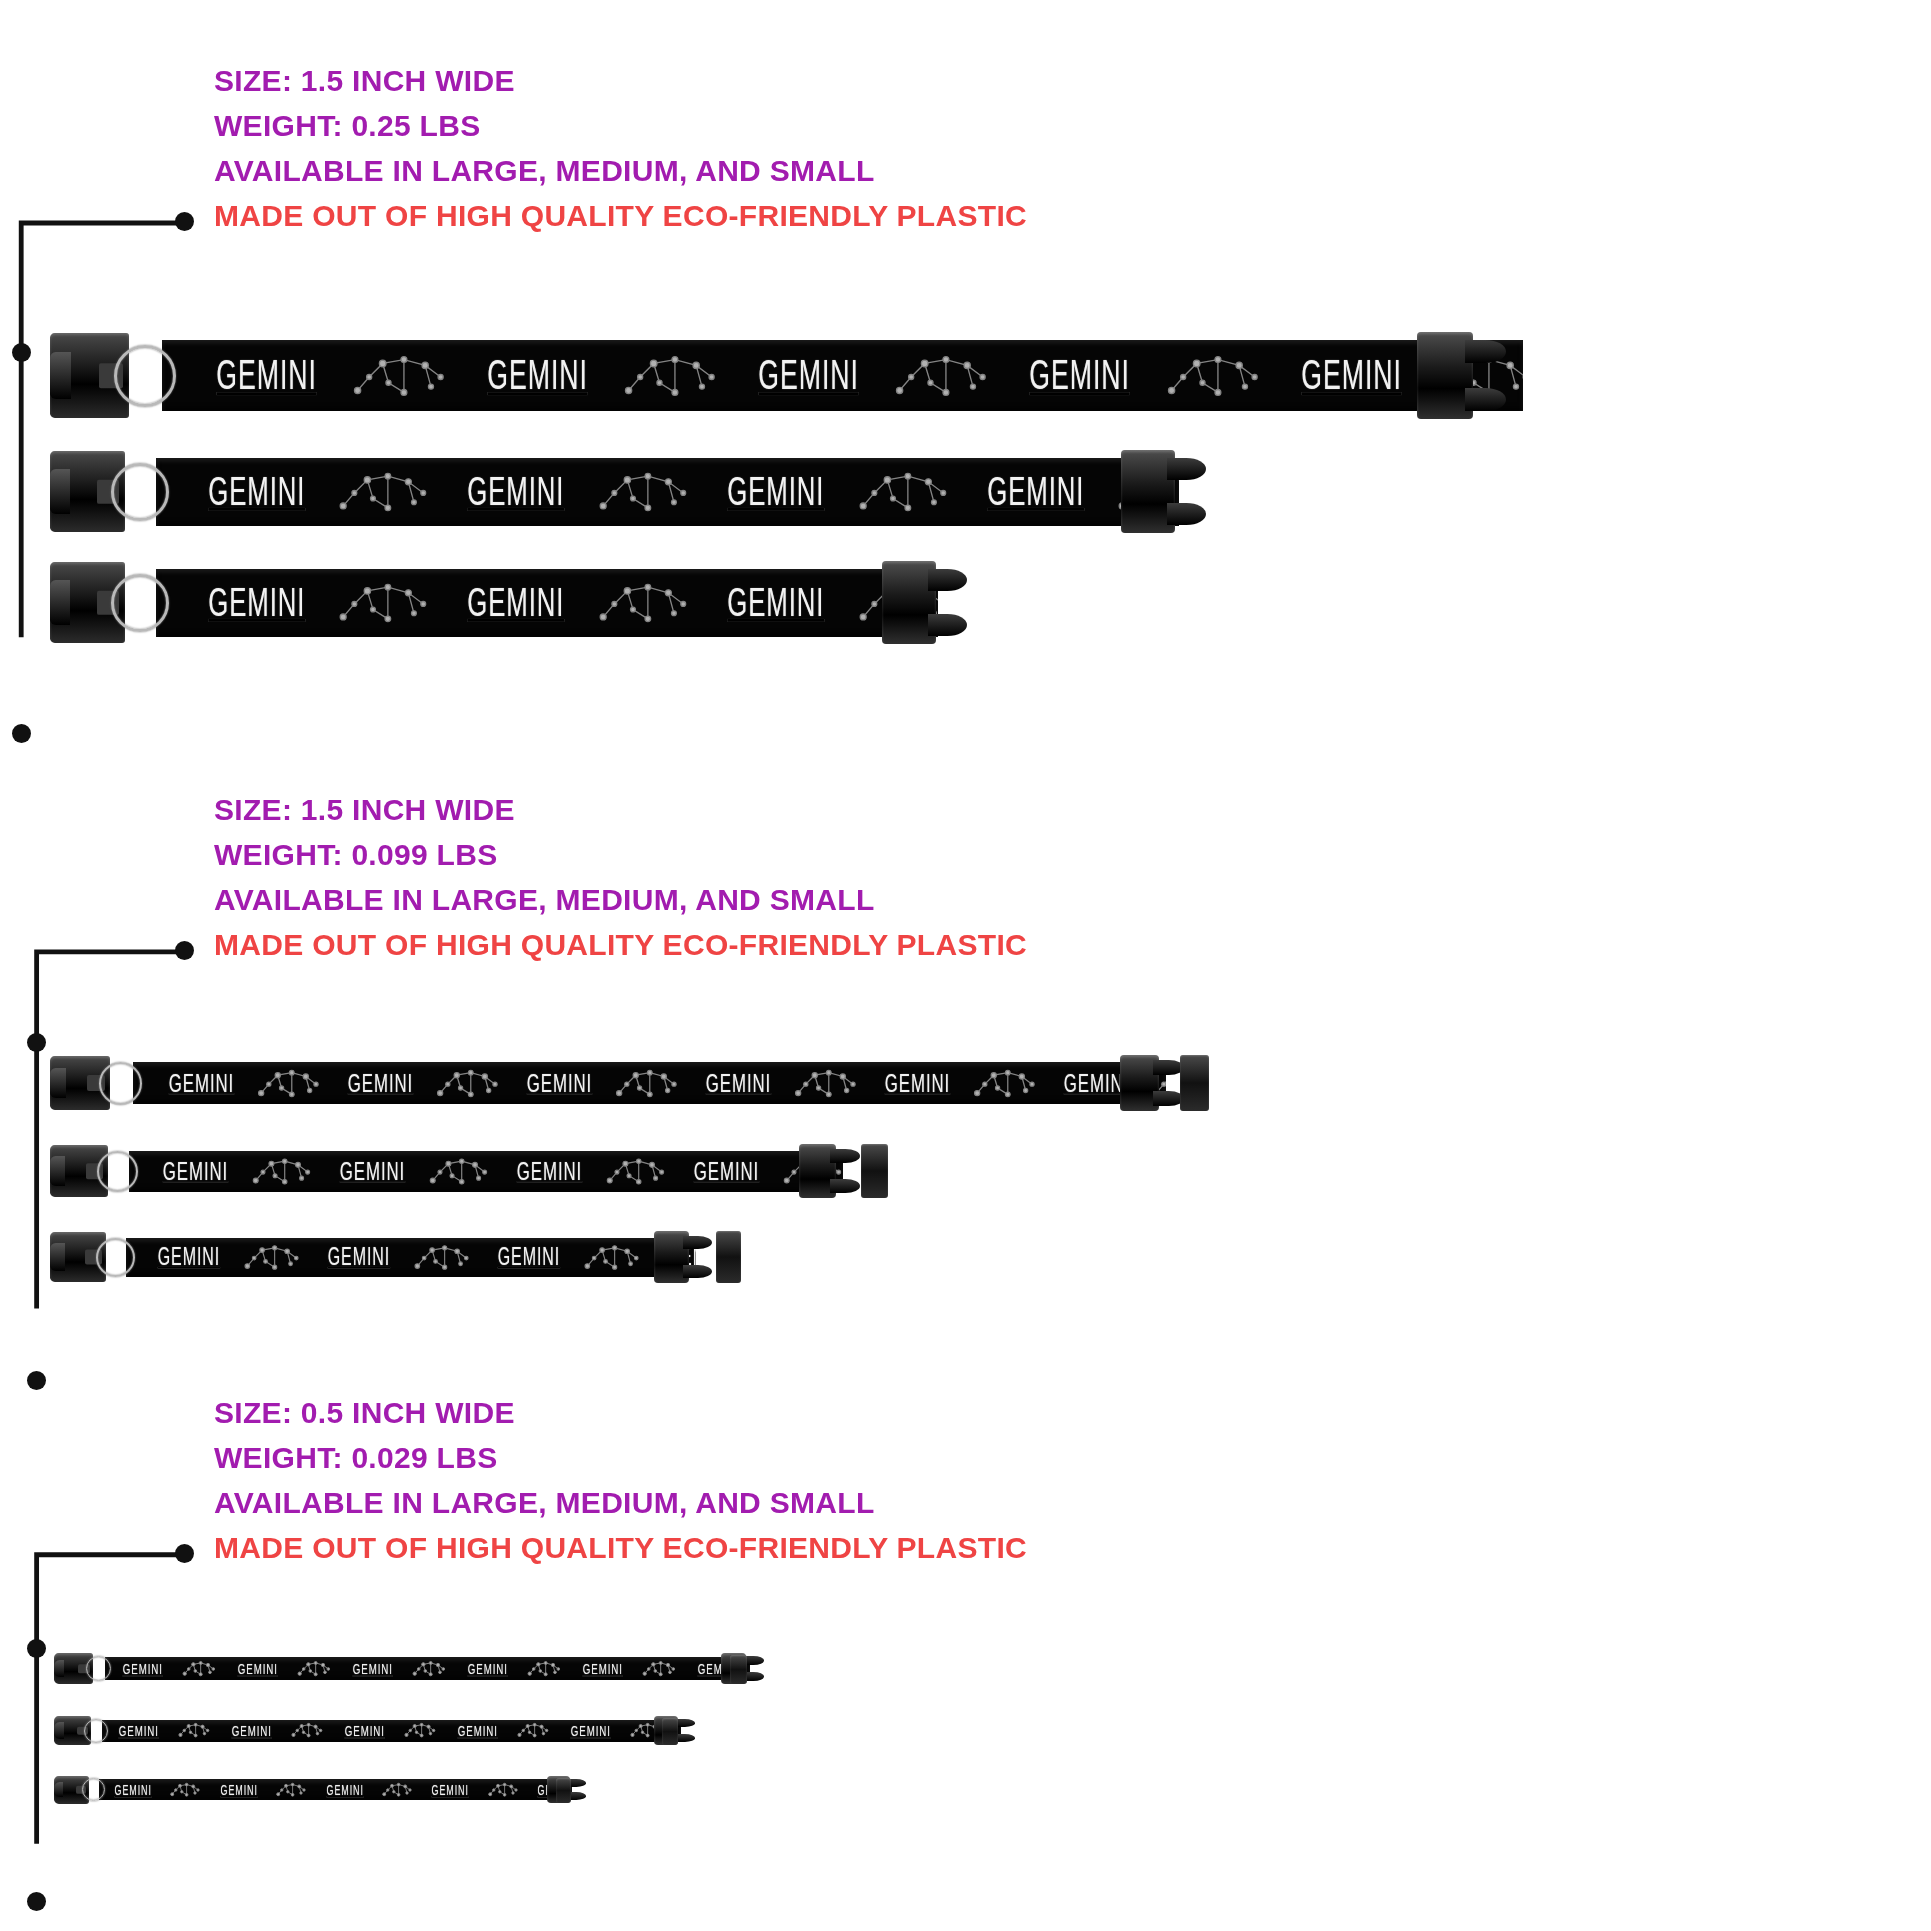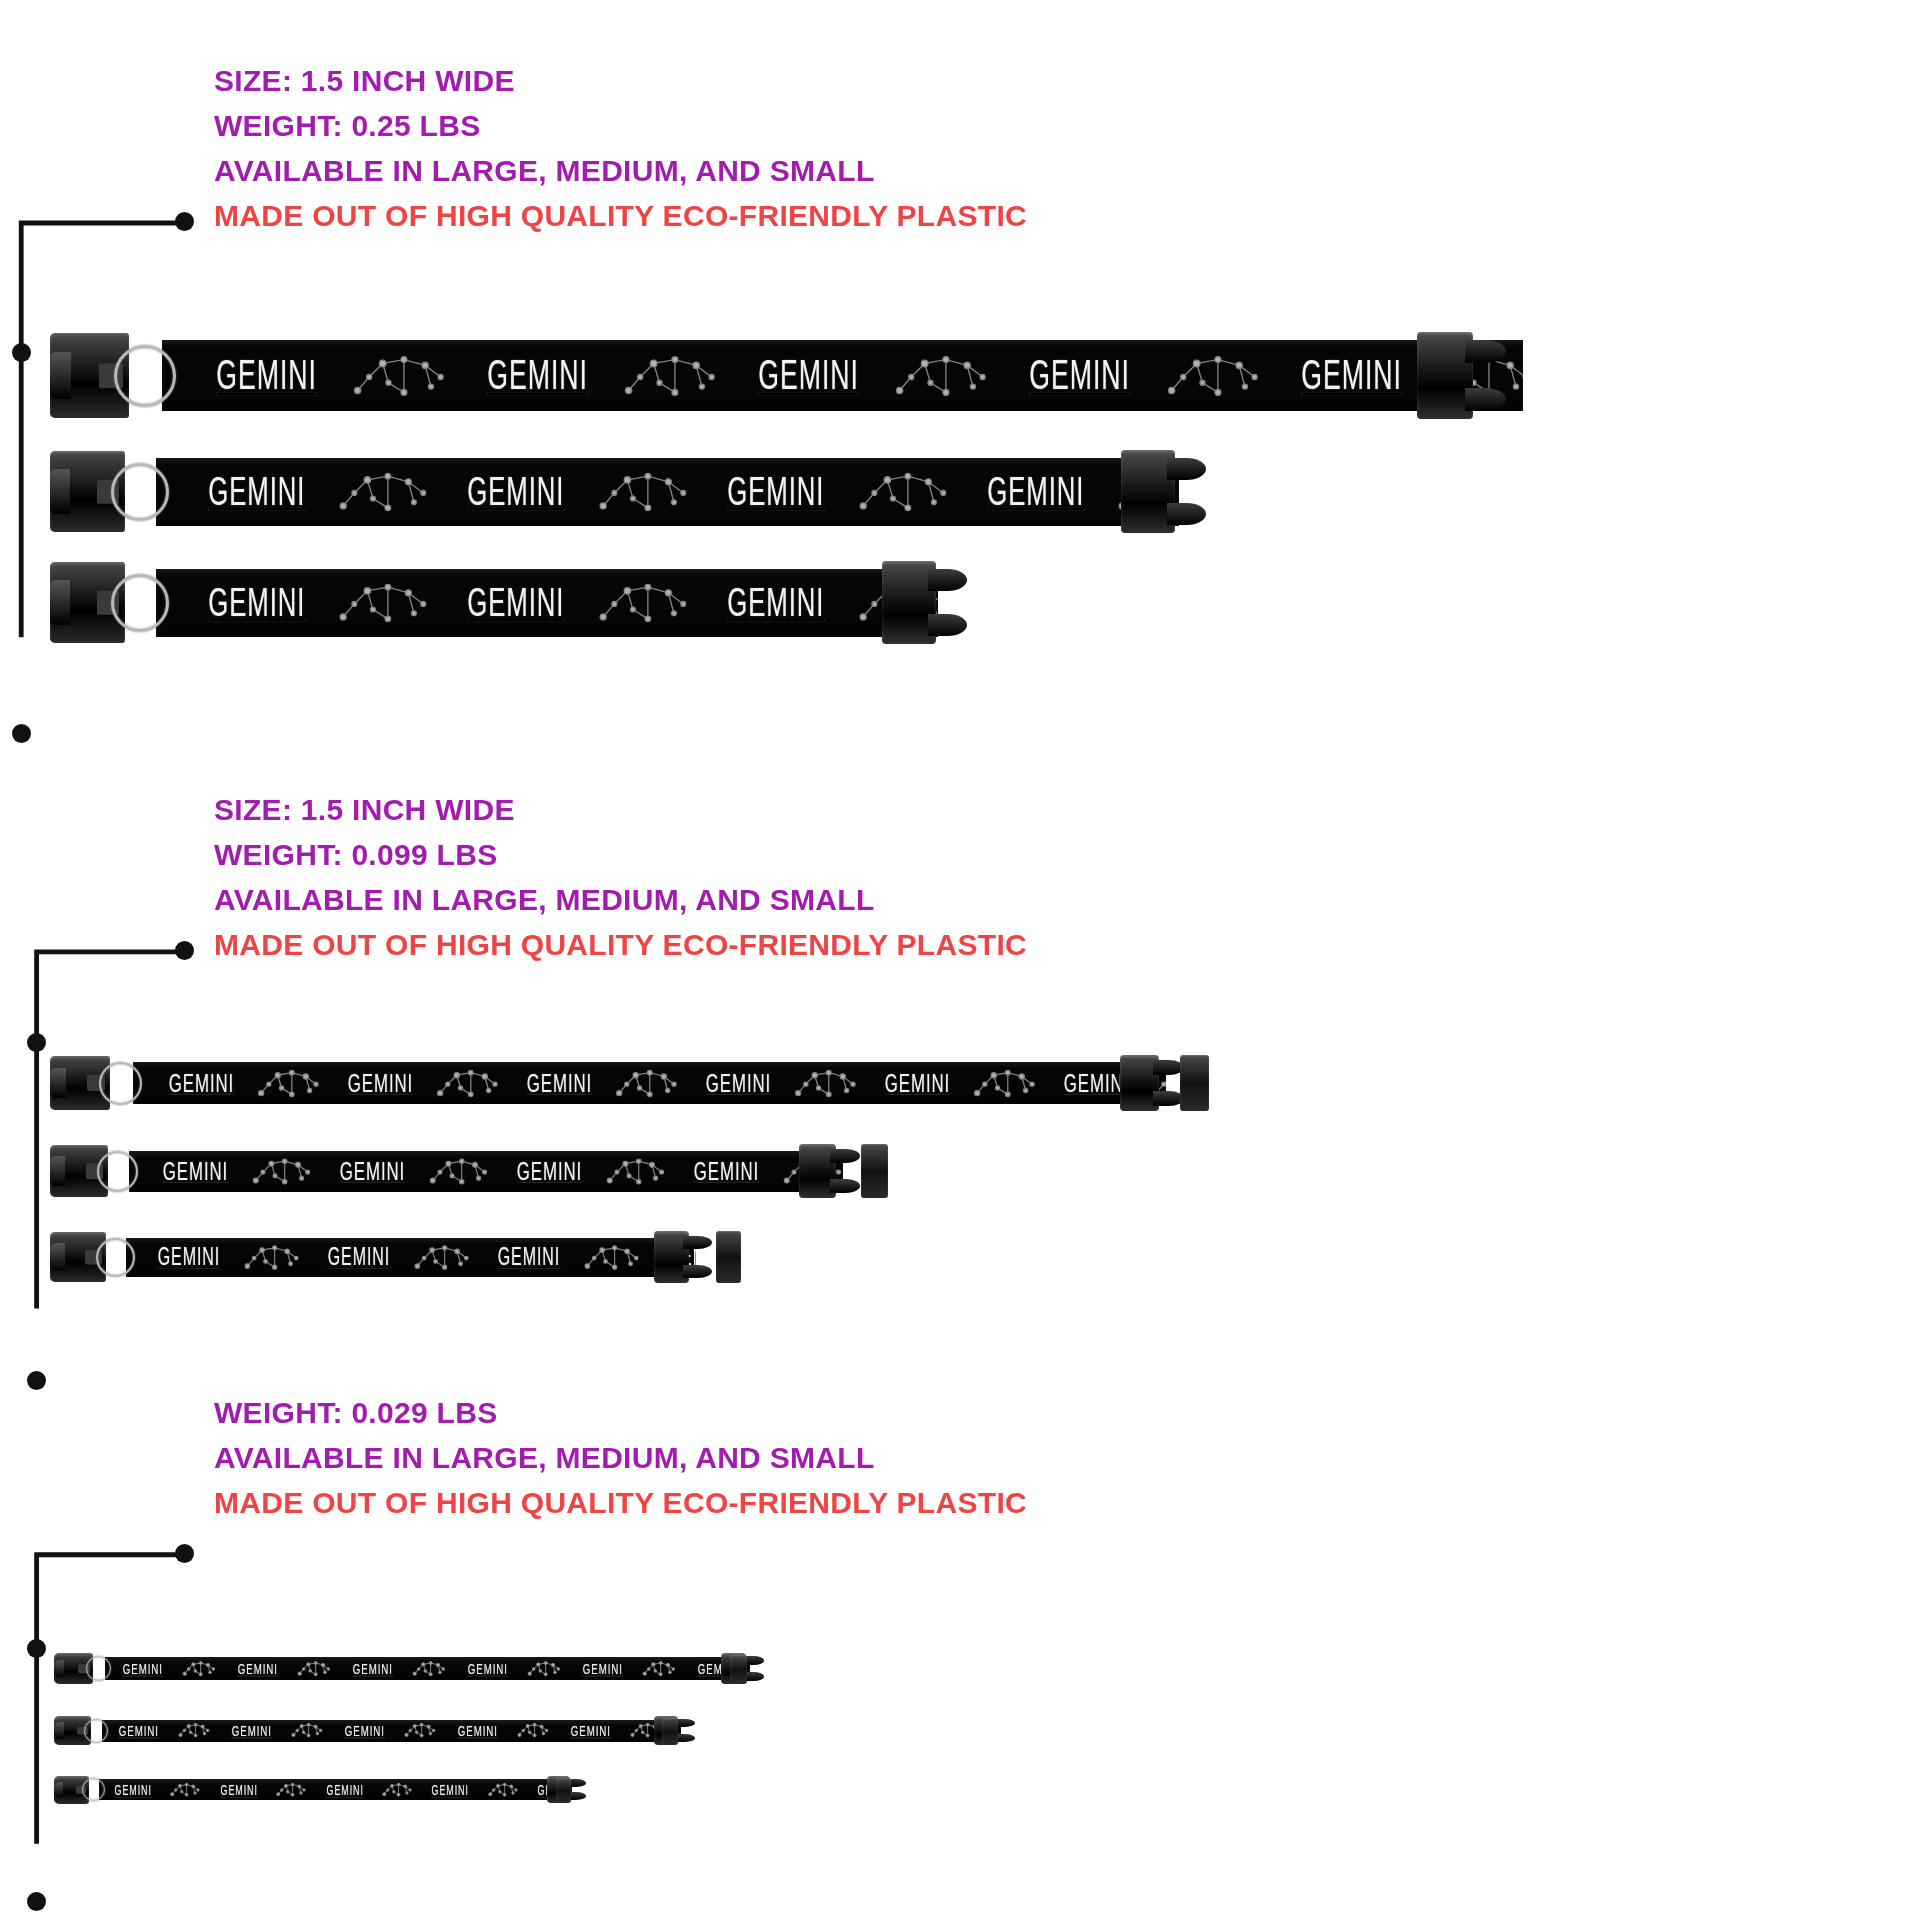--- a/index.html
+++ b/index.html
@@ -676,20 +676,21 @@
     <div class="buckle-right" style="width:35px;height:52px;margin-left:-42px;">
       <div class="prong" style="right:-23px;top:4.8px;width:29px;height:13.5px;"></div>
       <div class="prong" style="right:-23px;bottom:4.8px;width:29px;height:13.5px;"></div>
     </div>
   </div>
 </div>
 
 <div class="group" style="top:1390px;">
 
   <div class="specs">
+    <div class="spec-line">SIZE: 0.5 INCH WIDE</div>
     <div class="spec-line">WEIGHT: 0.029 LBS</div>
     <div class="spec-line">AVAILABLE IN LARGE, MEDIUM, AND SMALL</div>
     <div class="spec-line accent">MADE OUT OF HIGH QUALITY ECO-FRIENDLY PLASTIC</div>
   </div>
 
   <svg class="bracket" style="left:0px; top:39px; width:212px; height:502px;" viewBox="0 0 220 520">
     <path d="M195 130 L38 130 L38 430" stroke="#111" stroke-width="5" fill="none"></path>
   </svg>
   <div class="dot" style="left:175px; top:154px;"></div>
   <div class="dot" style="left:27px; top:249px;"></div>

